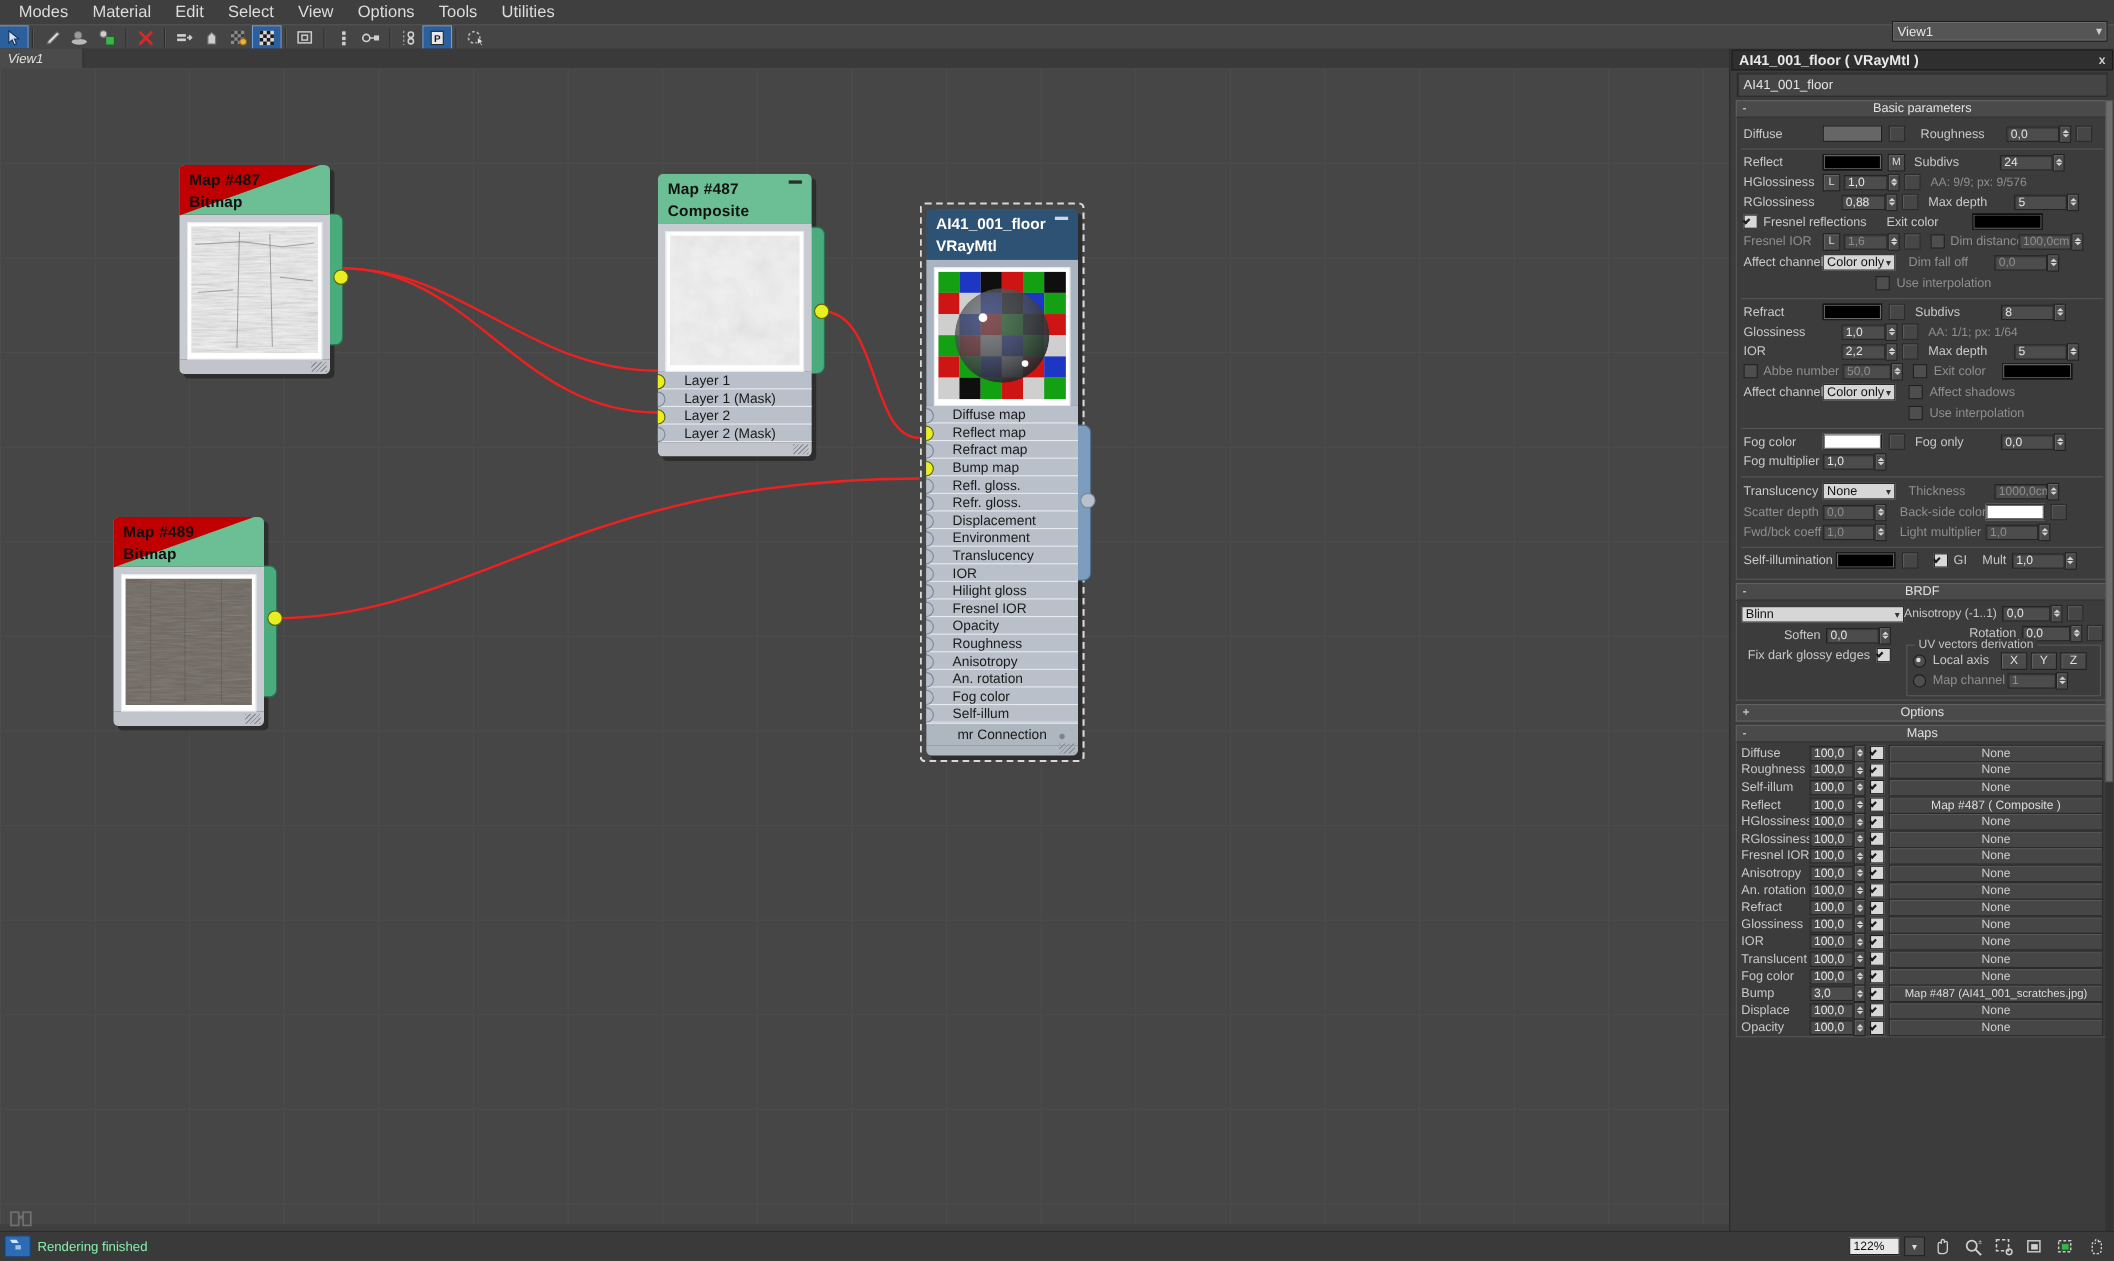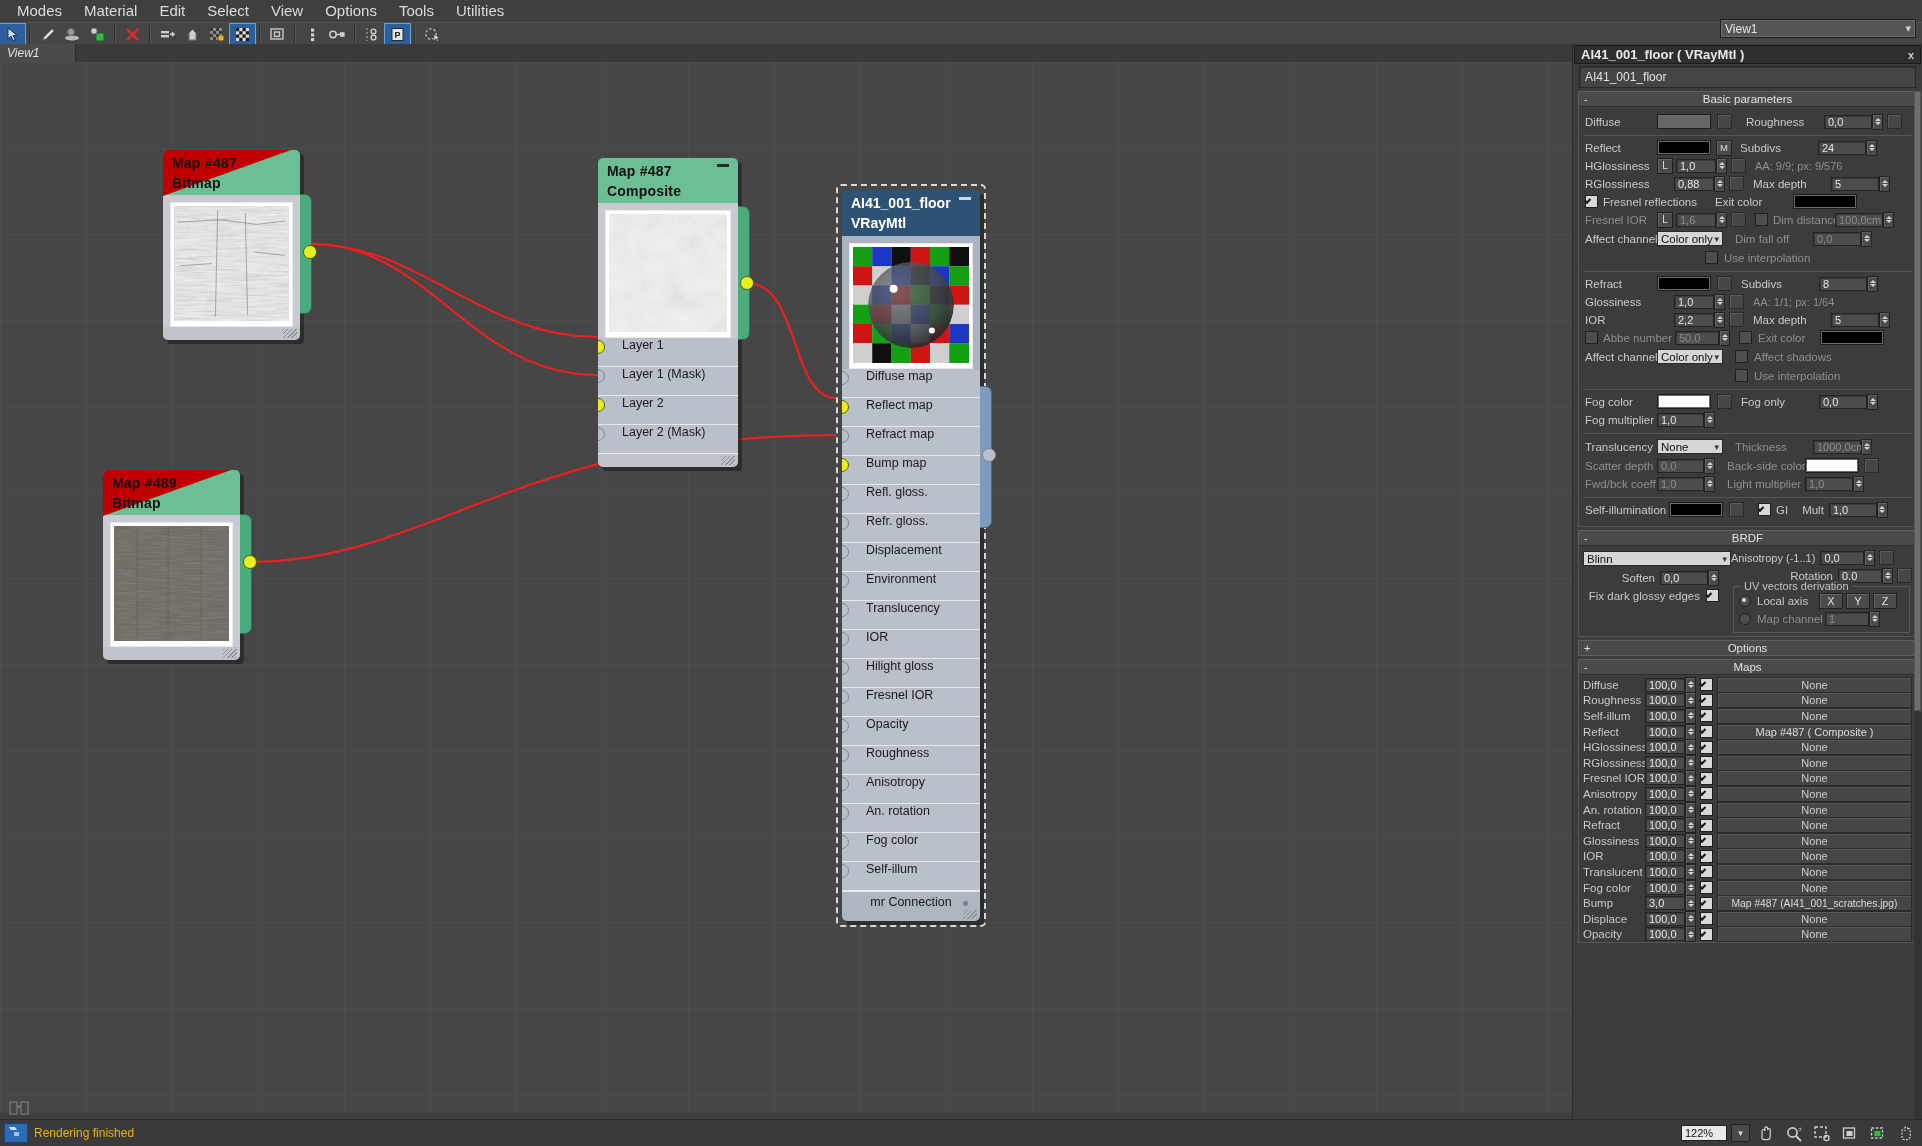--- a/index.html
+++ b/index.html
@@ -69,22 +69,22 @@
   
   .outtab{position:absolute;border-radius:0 7px 7px 0;background:#4aab7c;
           border:1px solid #2e6f52;}
   .outtab.blue{background:#7d9dbe;border-color:#4f6a88;}
   .socket{position:absolute;width:14px;height:14px;border-radius:50%;
           background:#e8ee22;border:1px solid #5c6009;box-sizing:border-box;}
   .socket.empty{background:#b8c0cc;border-color:#7d8694;}
 
   
   .slots{background:#b9c0ca;}
-  .slot{height:29px;position:relative;border-bottom:1px solid #e6eaef;
-        font-size:12.5px;color:#1a1a1a;display:flex;align-items:flex-start;padding-left:24px;
+  .slot{height:16px;position:relative;border-bottom:1px solid #e6eaef;
+        font-size:12.5px;color:#1a1a1a;display:flex;align-items:flex-end;padding-left:24px;
         box-sizing:border-box;}
   .slot .sk{position:absolute;left:-7px;top:2px;}
 
   
   .mtlnode .selbox{position:absolute;left:-6px;top:-6px;right:-6px;bottom:-6px;
      border:2px dashed #d8d8d8;border-radius:5px;}
   .mtlnode .nhead{height:46px;background:#2e5274;position:relative;}
   .mtlnode .htxt{padding:3px 0 0 9px;font-size:14px;font-weight:bold;color:#fff;line-height:20px;}
   .mtlnode .minus{position:absolute;right:9px;top:7px;width:12px;height:3px;background:#cfd8e2;}
 
@@ -161,21 +161,21 @@
   .mapnone.filled{color:#dcdcdc;}
   .rscroll{position:absolute;right:1px;top:0;width:7px;background:#333;}
   .rscroll .th{position:absolute;left:0;width:7px;background:#6d6d6d;border:1px solid #565656;
                box-sizing:border-box;}
 
   
   .prompt{position:absolute;left:0;bottom:0;width:1922px;height:26px;background:#3a3a3a;
           border-top:1px solid #2b2b2b;display:flex;align-items:center;}
   .prompt .picon{width:22px;height:18px;margin:0 6px 0 4px;background:#2d6bb5;
                  border:1px solid #1b4577;border-radius:2px;position:relative;}
-  .prompt .ptxt{font-size:12px;color:#eab308;}
+  .prompt .ptxt{font-size:12px;color:#86efac;}
   .binoc{position:absolute;left:8px;bottom:30px;width:22px;height:16px;}
   .navbar{position:absolute;right:4px;bottom:2px;height:22px;display:flex;align-items:center;gap:4px;}
   .zoombox{width:46px;height:16px;background:#e8e8e8;border:1px solid #1f1f1f;
            font-size:11px;color:#111;display:flex;align-items:center;padding-left:3px;
            box-sizing:border-box;}
   .zoomchev{width:17px;height:16px;background:#4a4a4a;border:1px solid #222;
             display:flex;align-items:center;justify-content:center;font-size:9px;color:#ddd;}
   .nicon{width:24px;height:20px;display:flex;align-items:center;justify-content:center;}
 </style>
 </head>

